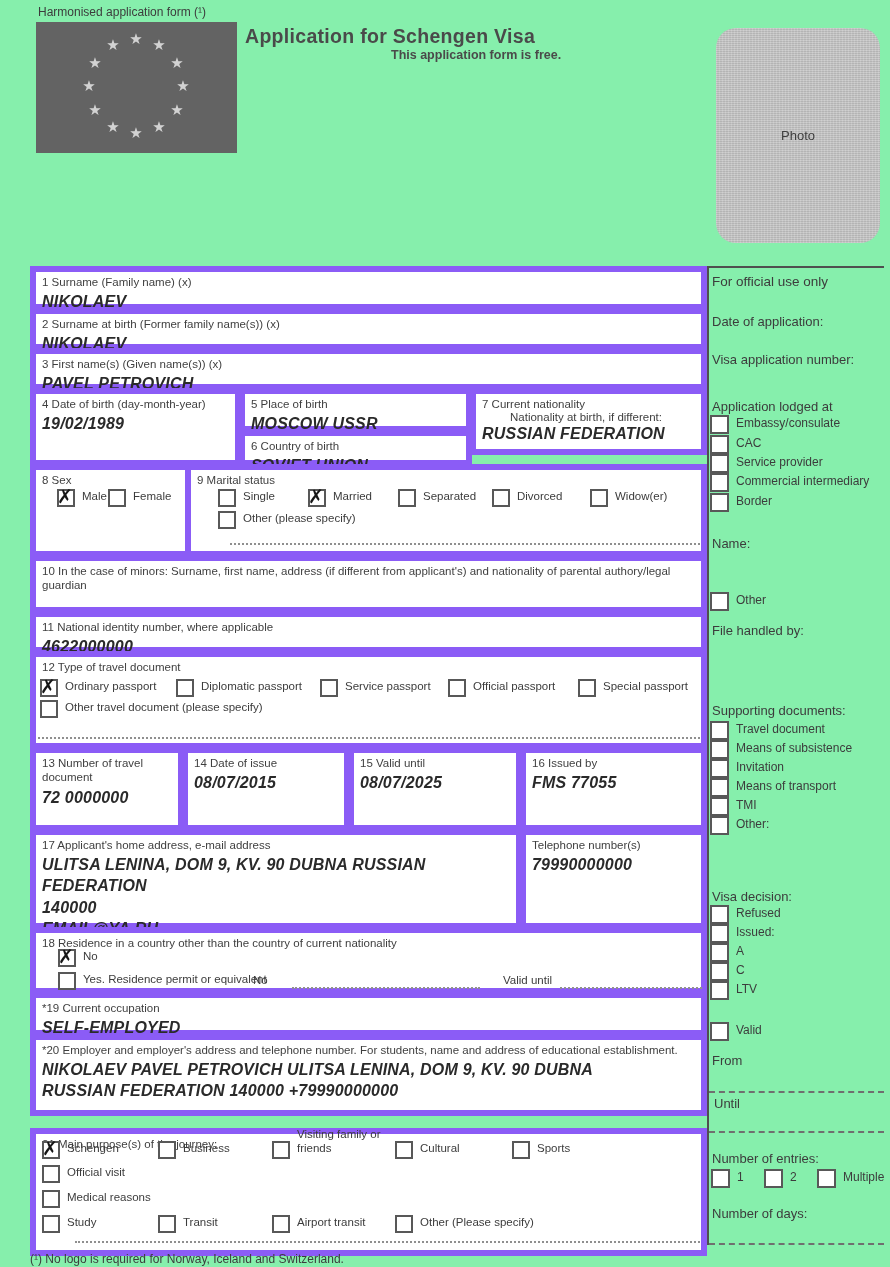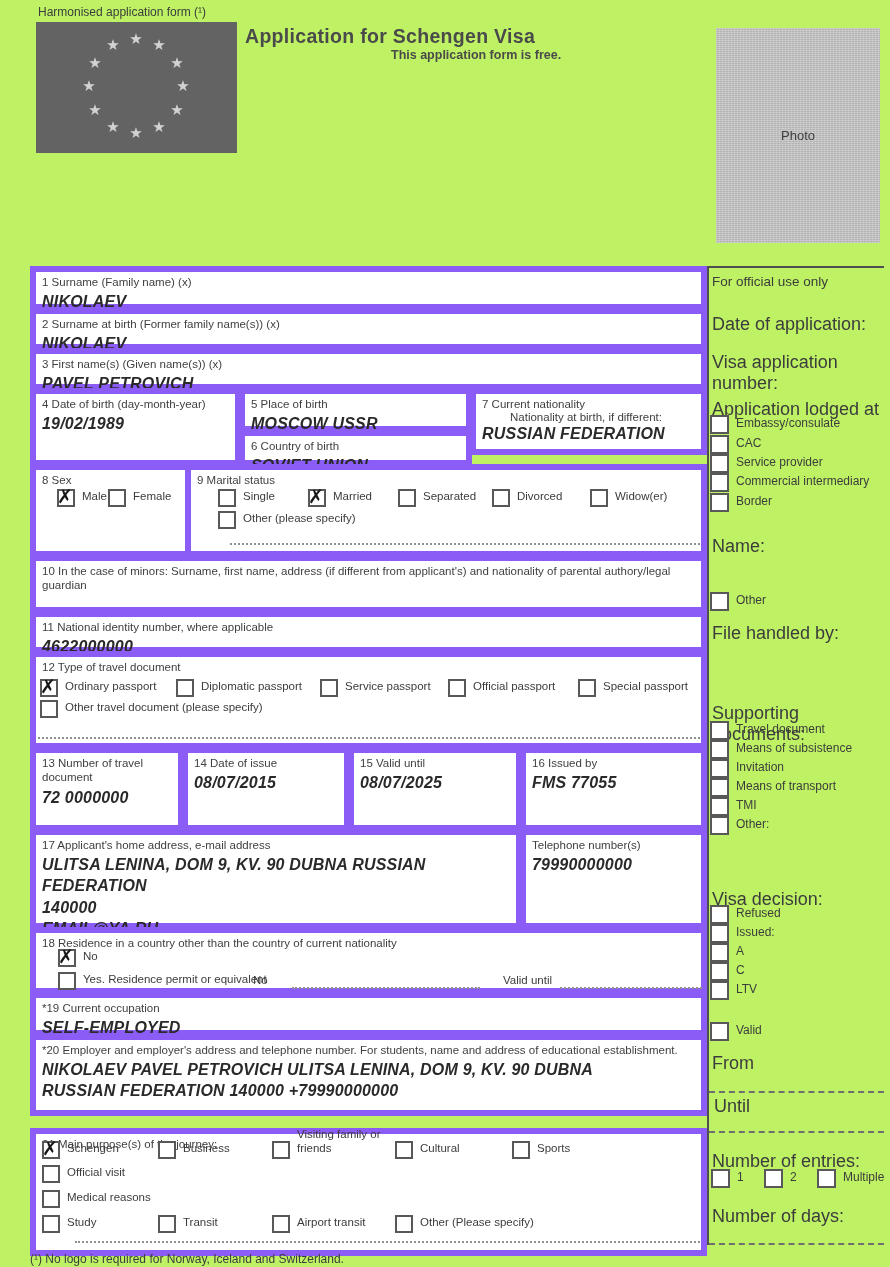--- a/index.html
+++ b/index.html
@@ -1,39 +1,39 @@
 <!DOCTYPE html>
 <html><head>
 <meta charset="utf-8">
 <style>
   html,body { margin:0; padding:0; background:#fff; }
-  .page { position:relative; width:890px; height:1267px; background:#bef264;
+  .page { position:relative; width:890px; height:1267px; background:#86efac;
           font-family:"Liberation Sans", sans-serif; color:#3c3c3c; overflow:hidden; }
   .abs { position:absolute; }
   .cell { position:absolute; border:6px solid #8b5cf6; background:#fff; box-sizing:border-box; padding:3px 6px; }
   .lbl { font-size:11.5px; line-height:1.25; color:#3f3f3f; }
   .sublbl { font-size:11.5px; margin-left:28px; color:#3f3f3f; }
   .val { font-weight:bold; font-style:italic; font-size:16px; color:#2a2a2a; margin-top:2px; letter-spacing:.2px; white-space:pre-line; line-height:1.32; }
   .hdrsmall { position:absolute; font-size:12px; color:#3c3c3c; }
   .title { position:absolute; font-size:19.5px; font-weight:bold; color:#4a4a4a; letter-spacing:.3px; }
   .subtitle { position:absolute; font-size:12.5px; font-weight:bold; color:#4a4a4a; }
   .flag { position:absolute; left:36px; top:22px; width:201px; height:131px; background:#636363; }
   .st { position:absolute; font-size:15px; color:#d2d2d2; transform:translate(-50%,-50%); }
   .photo { position:absolute; left:716px; top:28px; width:164px; height:215px; background:#c6c6c6;
            background-image:repeating-linear-gradient(0deg,rgba(255,255,255,.12) 0 1px,rgba(0,0,0,.05) 1px 2px),
                             repeating-linear-gradient(90deg,rgba(255,255,255,.08) 0 1px,rgba(0,0,0,.04) 1px 3px);
-           display:flex; align-items:center; justify-content:center; }
+           display:flex; align-items:center; justify-content:center;border-radius:20px; }
   .photo span { font-size:13px; color:#3e3e3e; }
   .cb { position:absolute; display:flex; gap:7px; align-items:flex-start; }
   .cbx { width:14px; height:14px; border:2px solid #585858; position:relative; background:#fff; flex:none; }
   .cl { font-size:11.5px; padding-top:1px; color:#3c3c3c; white-space:pre-line; line-height:1.2; }
   .mk { position:absolute; left:-2px; top:-6px; font-family:"DejaVu Sans", sans-serif; font-weight:bold; font-size:19px; color:#161616; }
   .dots { position:absolute; border-bottom:2px dotted #8f8f8f; }
   .dash { position:absolute; border-top:2px dashed #6f6f6f; }
-  .oc { position:absolute; font-size:18px; color:#3c3c3c; }
+  .oc { position:absolute; font-size:13px; color:#3c3c3c; }
   .oc.big { font-size:13.5px;text-align:center; }
   .ocb .cl { font-size:12px; padding-top:1px; }
   .ocb .cbx { width:15px; height:15px; }
   .vline { position:absolute; border-left:2px solid #4f4f4f; }
   .hline { position:absolute; border-top:2px solid #4f4f4f; }
   .footer { position:absolute; font-size:12px; color:#3c3c3c; }
 </style>
 </head>
 <body>
 

